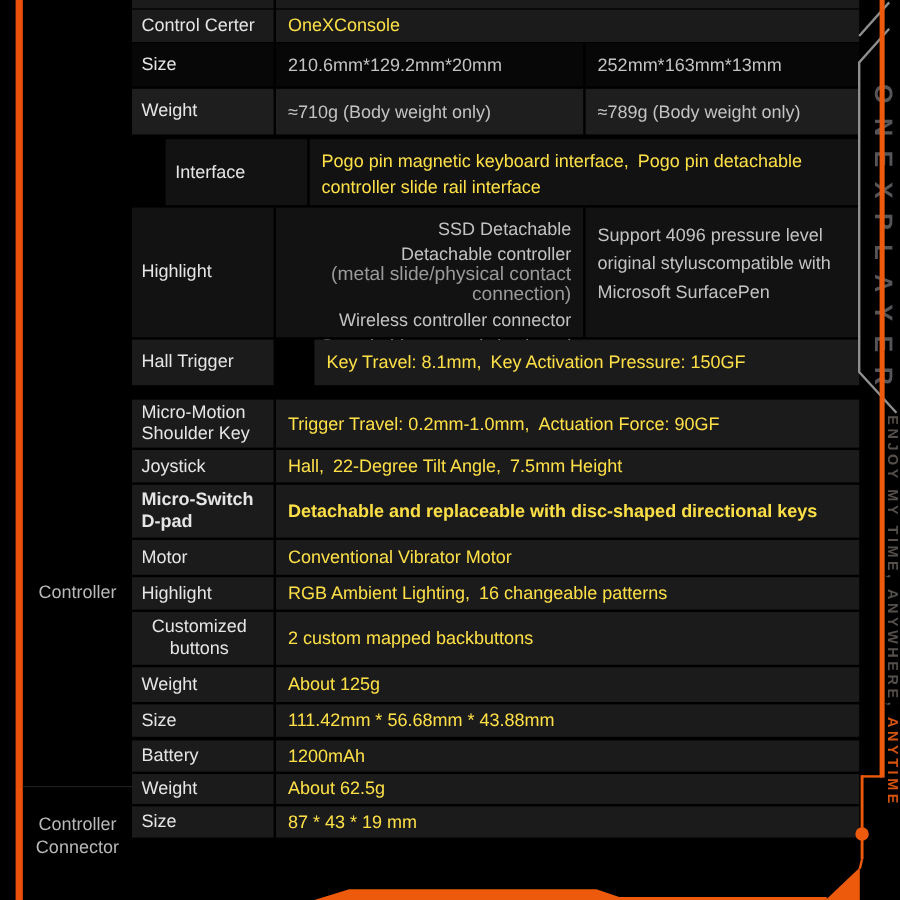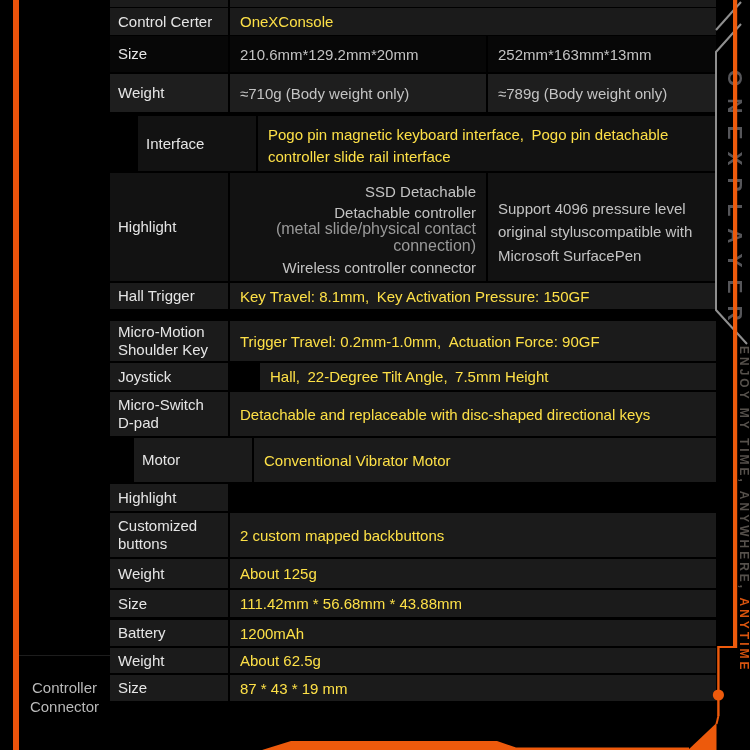--- a/index.html
+++ b/index.html
@@ -17,21 +17,21 @@
   .v1{flex:0 0 256px;margin-right:2px;padding:3px 10px;color:#c3c3c3;font-size:15px;}
   .v2{flex:1 1 auto;padding:3px 10px;color:#c3c3c3;font-size:15px;}
   .bg-dark .cell{background:#070707;}
   .bg-mid .cell{background:#121212;}
   .bg-weight .cell{background:#1e1e1e;}
   .top-align{align-items:flex-start;}
   .hl-left{display:block;padding-top:10px;text-align:right;}
   .hl-left .ln{margin-top:4px;}
   .hl-left .ln:first-child{margin-top:0;}
   .note{font-size:16px;color:#9a9a9a;line-height:1.05;}
-  .hl-right{display:block;padding-top:24px;line-height:1.55;}
+  .hl-right{display:block;padding-top:12px;line-height:1.55;}
   .if-val{line-height:1.45;padding-top:8px;}
 
   
   .group{position:absolute;left:19px;width:91px;display:flex;align-items:center;
          justify-content:center;text-align:center;color:#b9b9b9;font-size:15px;line-height:1.25;}
   .group-divider{position:absolute;left:19px;width:92px;height:1px;background:#1d1d1d;}
 
   
   .vlogo{position:absolute;left:719px;top:70px;height:290px;width:28px;
          writing-mode:vertical-rl;color:#56565a;font-size:21px;font-weight:bold;
@@ -85,44 +85,45 @@
       <div class="cell v1 hl-left">
         <div class="ln">SSD Detachable</div>
         <div class="ln">Detachable controller</div>
         <div class="note">(metal slide/physical contact connection)</div>
         <div class="ln">Wireless controller connector</div>
         <div class="ln">Detachable magnetic keyboard</div>
       </div>
       <div class="cell v2 hl-right">Support 4096 pressure level original styluscompatible with Microsoft SurfacePen</div>
     </div>
 
-    <div class="row" style="height:26px;margin-bottom:2px;">
+    <div class="row" style="height:38px;margin-bottom:2px;gap:32px;">
       <div class="cell lab">Hall Trigger</div>
       <div class="cell val">Key Travel: 8.1mm, Key Activation Pressure: 150GF</div>
     </div>
     <div class="row" style="height:40px;margin-bottom:2px;margin-top:12px;">
       <div class="cell lab">Micro-Motion Shoulder Key</div>
       <div class="cell val">Trigger Travel: 0.2mm-1.0mm, Actuation Force: 90GF</div>
     </div>
-    <div class="row" style="height:27px;margin-bottom:2px;gap:30px;">
+    <div class="row" style="height:27px;margin-bottom:2px;">
       <div class="cell lab">Joystick</div>
       <div class="cell val">Hall, 22-Degree Tilt Angle, 7.5mm Height</div>
     </div>
-    <div class="row" style="height:44px;margin-bottom:2px;">
+    <div class="row" style="height:44px;margin-bottom:2px;font-weight:bold;">
       <div class="cell lab">Micro-Switch D-pad</div>
       <div class="cell val">Detachable and replaceable with disc-shaped directional keys</div>
     </div>
-    <div class="row" style="height:44px;margin-bottom:2px;margin-left:24px;">
+    <div class="row" style="height:29px;margin-bottom:2px;">
       <div class="cell lab">Motor</div>
       <div class="cell val">Conventional Vibrator Motor</div>
     </div>
     <div class="row" style="height:27px;margin-bottom:2px;">
       <div class="cell lab">Highlight</div>
+      <div class="cell val">RGB Ambient Lighting, 16 changeable patterns</div>
     </div>
-    <div class="row" style="height:44px;margin-bottom:2px;">
+    <div class="row" style="height:44px;margin-bottom:2px;text-align:center;">
       <div class="cell lab">Customized buttons</div>
       <div class="cell val">2 custom mapped backbuttons</div>
     </div>
     <div class="row" style="height:29px;margin-bottom:2px;">
       <div class="cell lab">Weight</div>
       <div class="cell val">About 125g</div>
     </div>
     <div class="row" style="height:27px;margin-bottom:3px;">
       <div class="cell lab">Size</div>
       <div class="cell val">111.42mm * 56.68mm * 43.88mm</div>
@@ -135,20 +136,21 @@
     <div class="row" style="height:25px;margin-bottom:2px;">
       <div class="cell lab">Weight</div>
       <div class="cell val">About 62.5g</div>
     </div>
     <div class="row" style="height:26px;">
       <div class="cell lab">Size</div>
       <div class="cell val">87 * 43 * 19 mm</div>
     </div>
   </div>
 
+  <div class="group" style="top:334px;height:320px;">Controller</div>
   <div class="group-divider" style="top:655px;"></div>
   <div class="group" style="top:657px;height:81px;">Controller Connector</div>
 
   <div class="vlogo">ONEXPLAYER</div>
   <div class="vslogan"><span>ENJOY MY TIME, ANYWHERE, </span><span class="accent">ANYTIME</span></div>
 
   <svg class="decor" width="750" height="750" viewBox="0 0 750 750">
 
     <g stroke="#8f8f8f" stroke-width="2" fill="none">
       <polyline points="716,30 741,2"></polyline>

